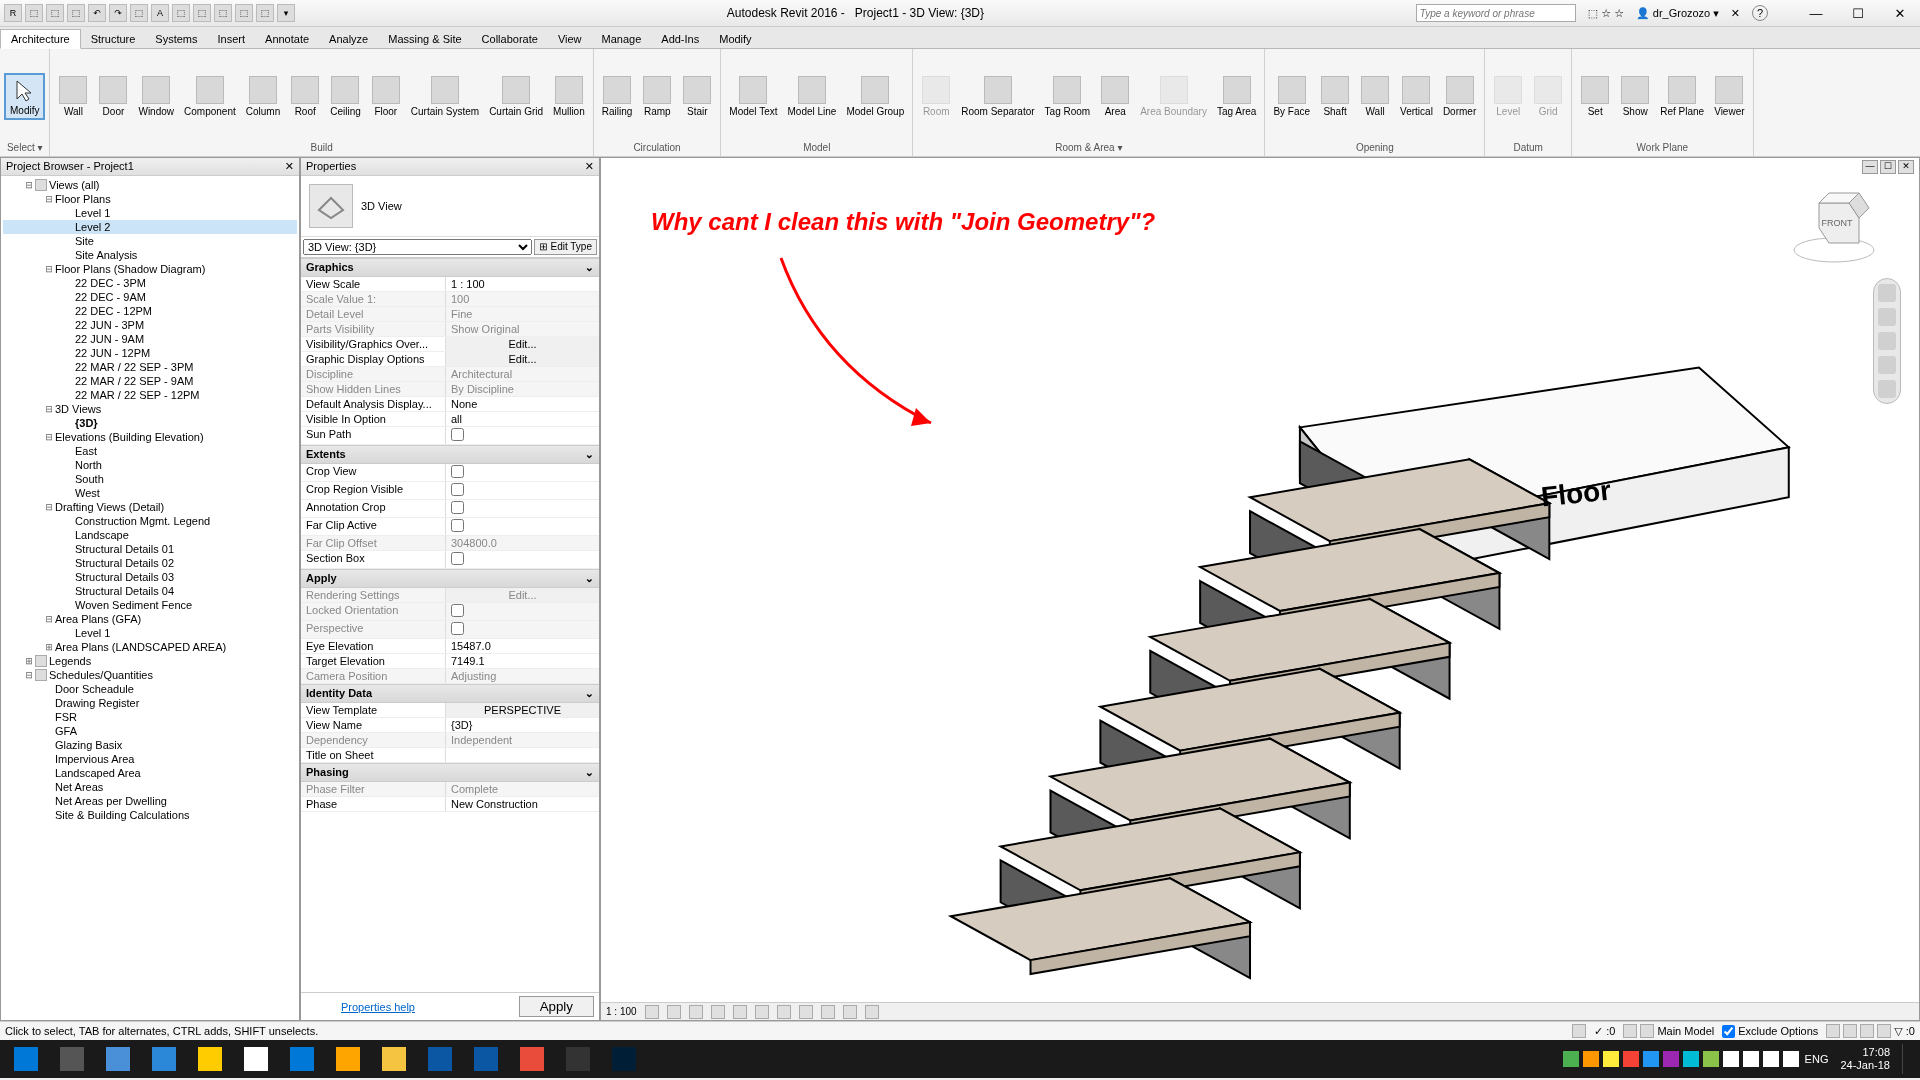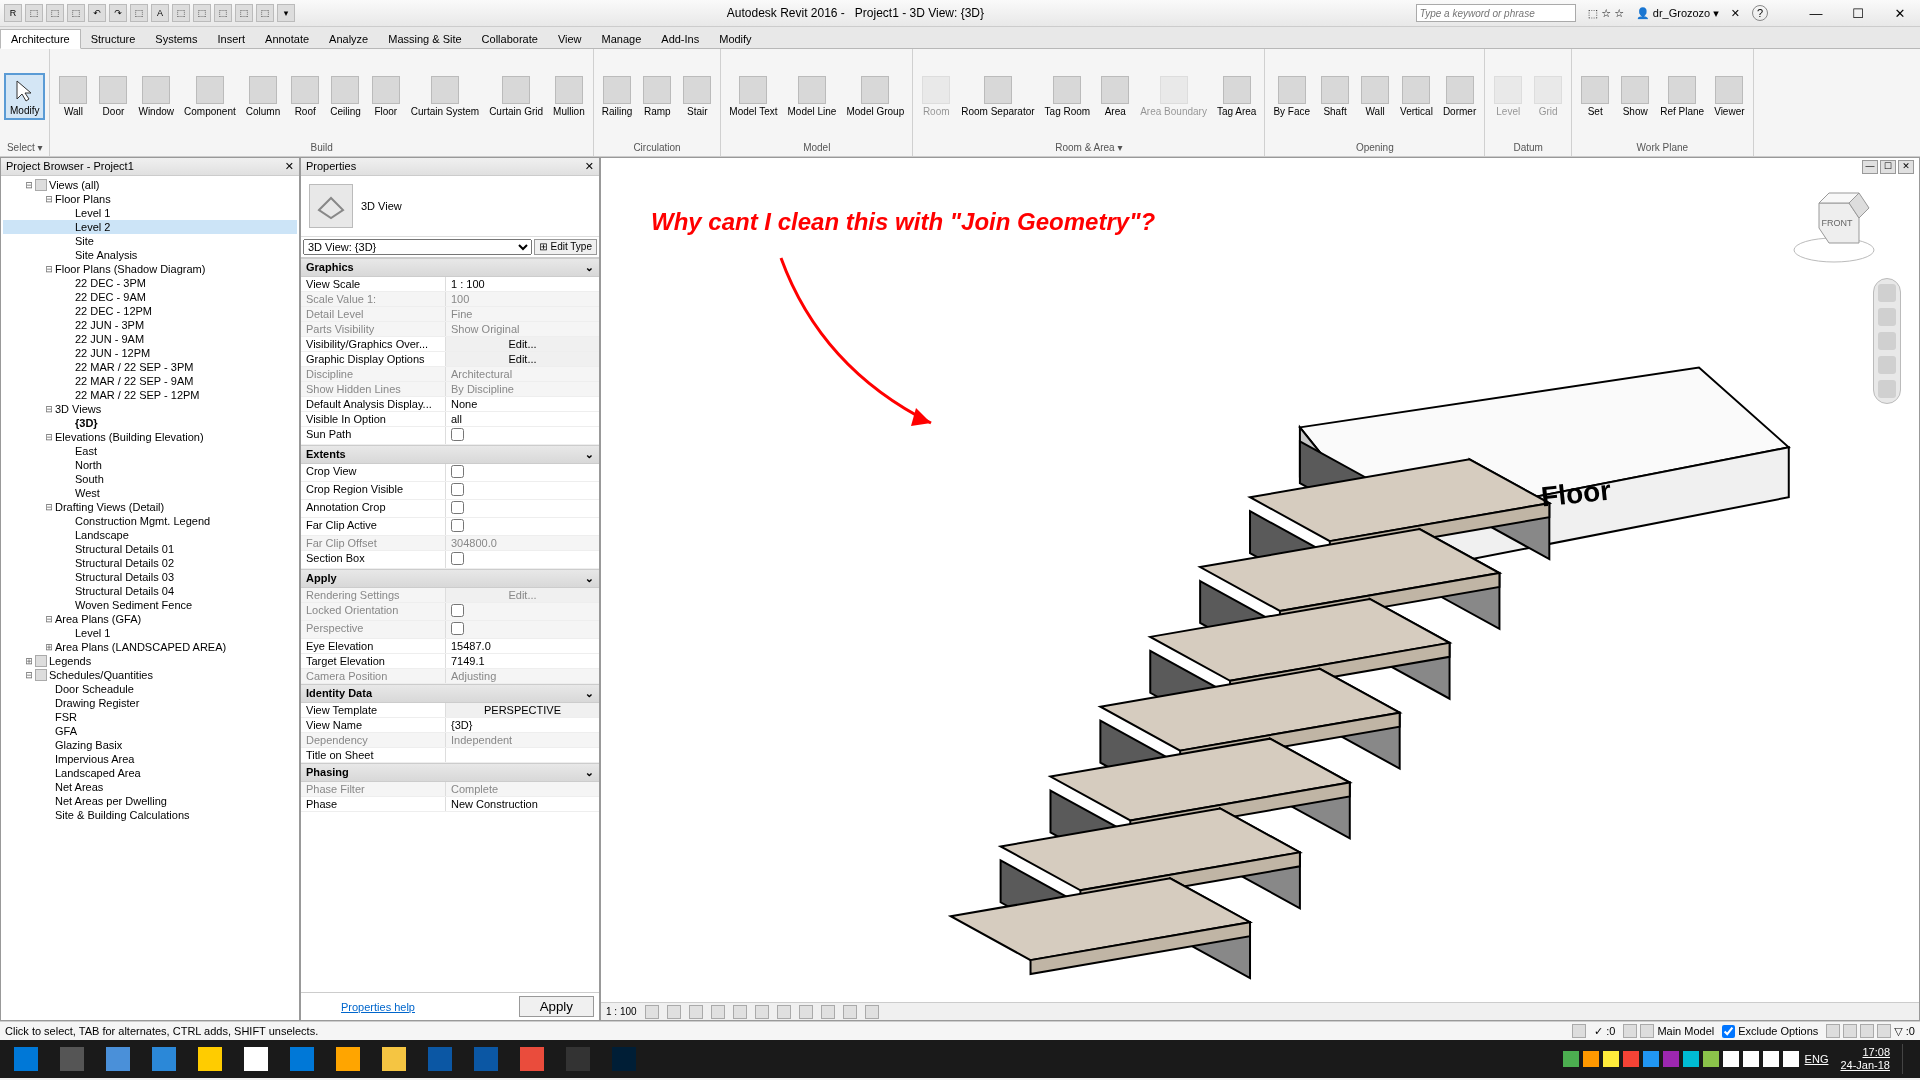--- a/index.html
+++ b/index.html
@@ -83,21 +83,21 @@
 .statusbar { height:19px; background:#f5f5f5; border-top:1px solid #ccc; display:flex; align-items:center; padding:0 5px; font-size:11px; justify-content:space-between; }
 .status-right { display:flex; align-items:center; gap:8px; }
 .status-item { display:flex; align-items:center; gap:3px; }
 .status-icon { width:14px; height:14px; background:#ddd; border:1px solid #aaa; }
 
 
 .taskbar { height:38px; background:#1a1a1a; display:flex; align-items:center; padding:0 4px; justify-content:space-between; }
 .taskbar-left { display:flex; gap:2px; }
 .task-btn { width:44px; height:34px; display:flex; align-items:center; justify-content:center; }
 .task-icon { width:24px; height:24px; background:#444; }
-.taskbar-right { display:flex; align-items:center; gap:6px; color:#fff; font-size:11px;text-decoration:underline; }
+.taskbar-right { display:flex; align-items:center; gap:6px; color:#fff; font-size:11px; }
 .tray-icon { width:16px; height:16px; background:#555; }
 .clock { text-align:right; line-height:13px; padding:0 6px; }
 </style>
 </head>
 <body>
 
 <div class="titlebar">
   <div class="qat" id="qat">
       <div class="qat-btn">R</div>
       <div class="qat-btn">⬚</div>

